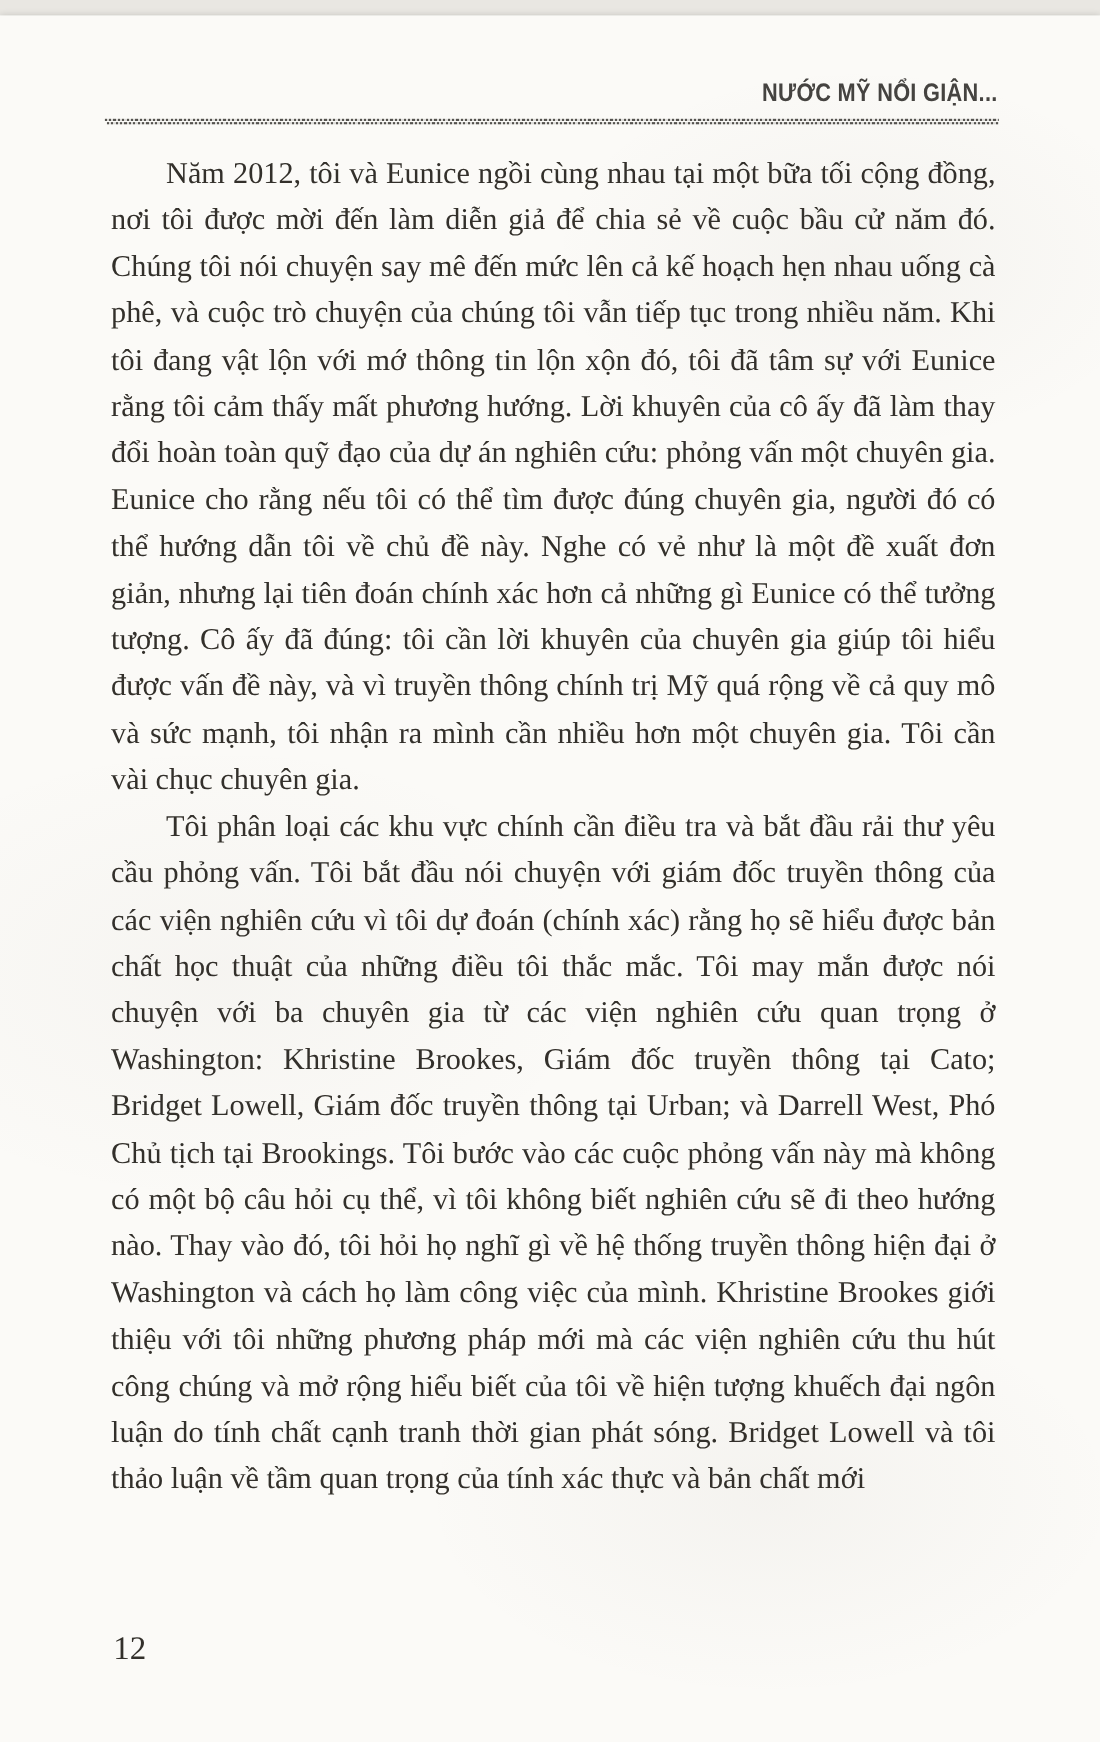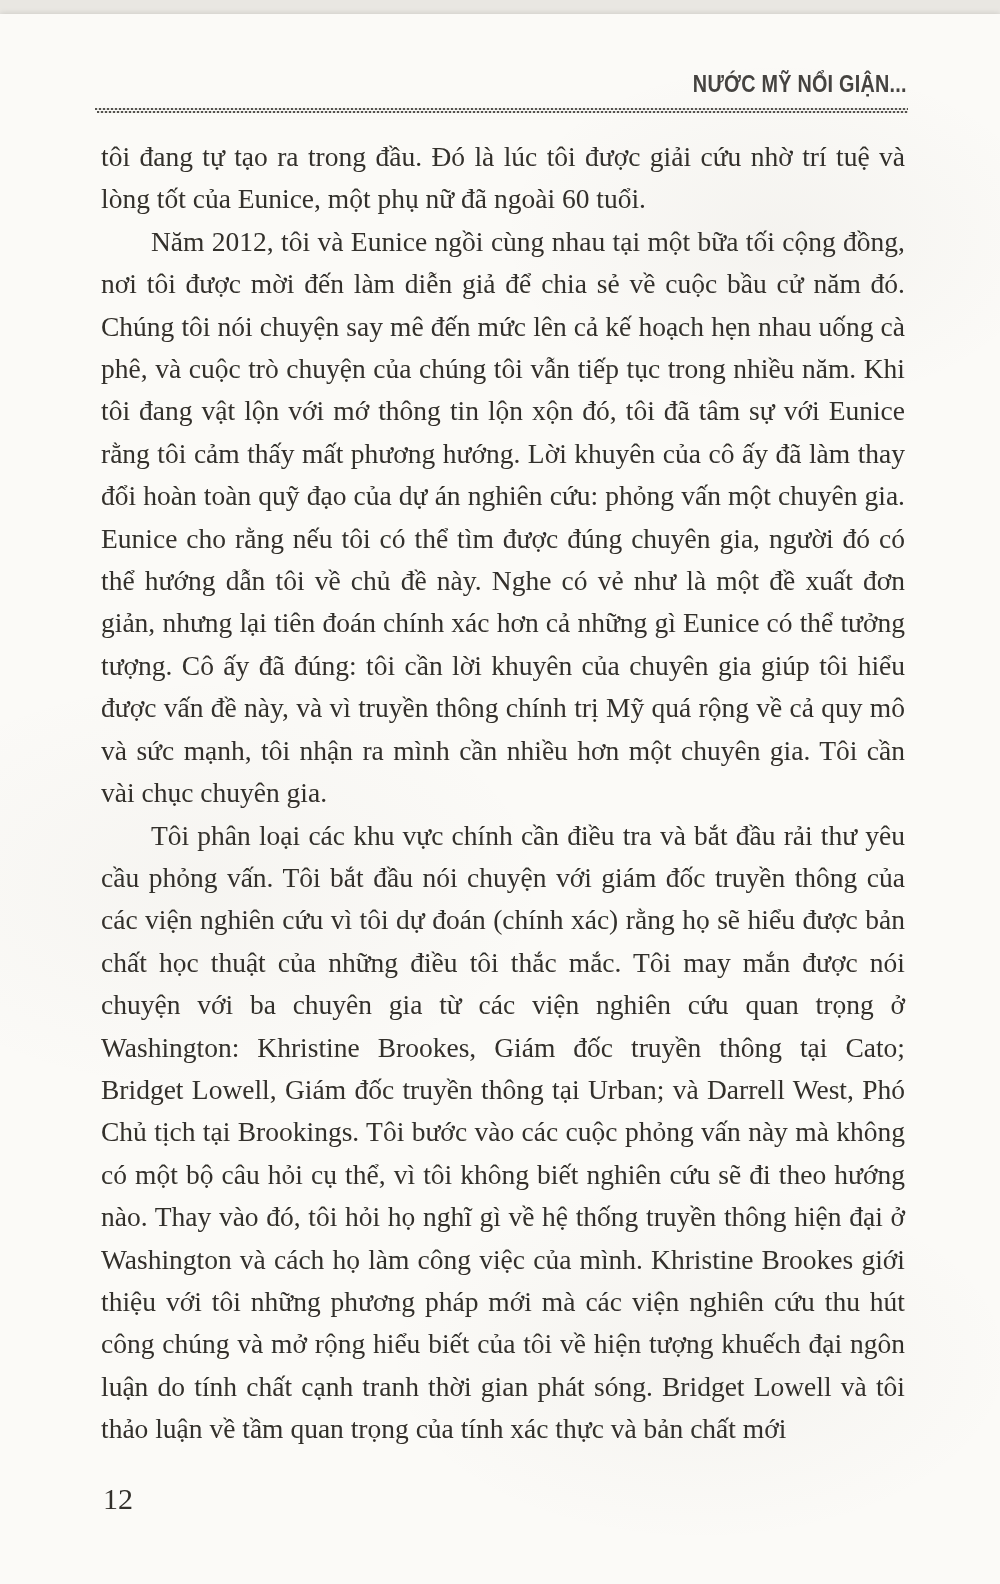--- a/index.html
+++ b/index.html
@@ -85,20 +85,19 @@
 </head>
 <body>
 
 <div class="page">
 
   <span class="running-head">NƯỚC MỸ NỔI GIẬN...</span>
 
   <div class="header-rule"></div>
 
   <div class="content">
-    <p class="para no-indent">tôi đang tự tạo ra trong đầu. Đó là lúc tôi được giải cứu nhờ trí tuệ và lòng tốt của Eunice, một phụ nữ đã ngoài 60 tuổi.</p>
     <p class="para">Năm 2012, tôi và Eunice ngồi cùng nhau tại một bữa tối cộng đồng, nơi tôi được mời đến làm diễn giả để chia sẻ về cuộc bầu cử năm đó. Chúng tôi nói chuyện say mê đến mức lên cả kế hoạch hẹn nhau uống cà phê, và cuộc trò chuyện của chúng tôi vẫn tiếp tục trong nhiều năm. Khi tôi đang vật lộn với mớ thông tin lộn xộn đó, tôi đã tâm sự với Eunice rằng tôi cảm thấy mất phương hướng. Lời khuyên của cô ấy đã làm thay đổi hoàn toàn quỹ đạo của dự án nghiên cứu: phỏng vấn một chuyên gia. Eunice cho rằng nếu tôi có thể tìm được đúng chuyên gia, người đó có thể hướng dẫn tôi về chủ đề này. Nghe có vẻ như là một đề xuất đơn giản, nhưng lại tiên đoán chính xác hơn cả những gì Eunice có thể tưởng tượng. Cô ấy đã đúng: tôi cần lời khuyên của chuyên gia giúp tôi hiểu được vấn đề này, và vì truyền thông chính trị Mỹ quá rộng về cả quy mô và sức mạnh, tôi nhận ra mình cần nhiều hơn một chuyên gia. Tôi cần vài chục chuyên gia.</p>
     <p class="para">Tôi phân loại các khu vực chính cần điều tra và bắt đầu rải thư yêu cầu phỏng vấn. Tôi bắt đầu nói chuyện với giám đốc truyền thông của các viện nghiên cứu vì tôi dự đoán (chính xác) rằng họ sẽ hiểu được bản chất học thuật của những điều tôi thắc mắc. Tôi may mắn được nói chuyện với ba chuyên gia từ các viện nghiên cứu quan trọng ở Washington: Khristine Brookes, Giám đốc truyền thông tại Cato; Bridget Lowell, Giám đốc truyền thông tại Urban; và Darrell West, Phó Chủ tịch tại Brookings. Tôi bước vào các cuộc phỏng vấn này mà không có một bộ câu hỏi cụ thể, vì tôi không biết nghiên cứu sẽ đi theo hướng nào. Thay vào đó, tôi hỏi họ nghĩ gì về hệ thống truyền thông hiện đại ở Washington và cách họ làm công việc của mình. Khristine Brookes giới thiệu với tôi những phương pháp mới mà các viện nghiên cứu thu hút công chúng và mở rộng hiểu biết của tôi về hiện tượng khuếch đại ngôn luận do tính chất cạnh tranh thời gian phát sóng. Bridget Lowell và tôi thảo luận về tầm quan trọng của tính xác thực và bản chất mới</p>
   </div>
 
   <div class="folio">12</div>
 
 </div>
 
 </body></html>

